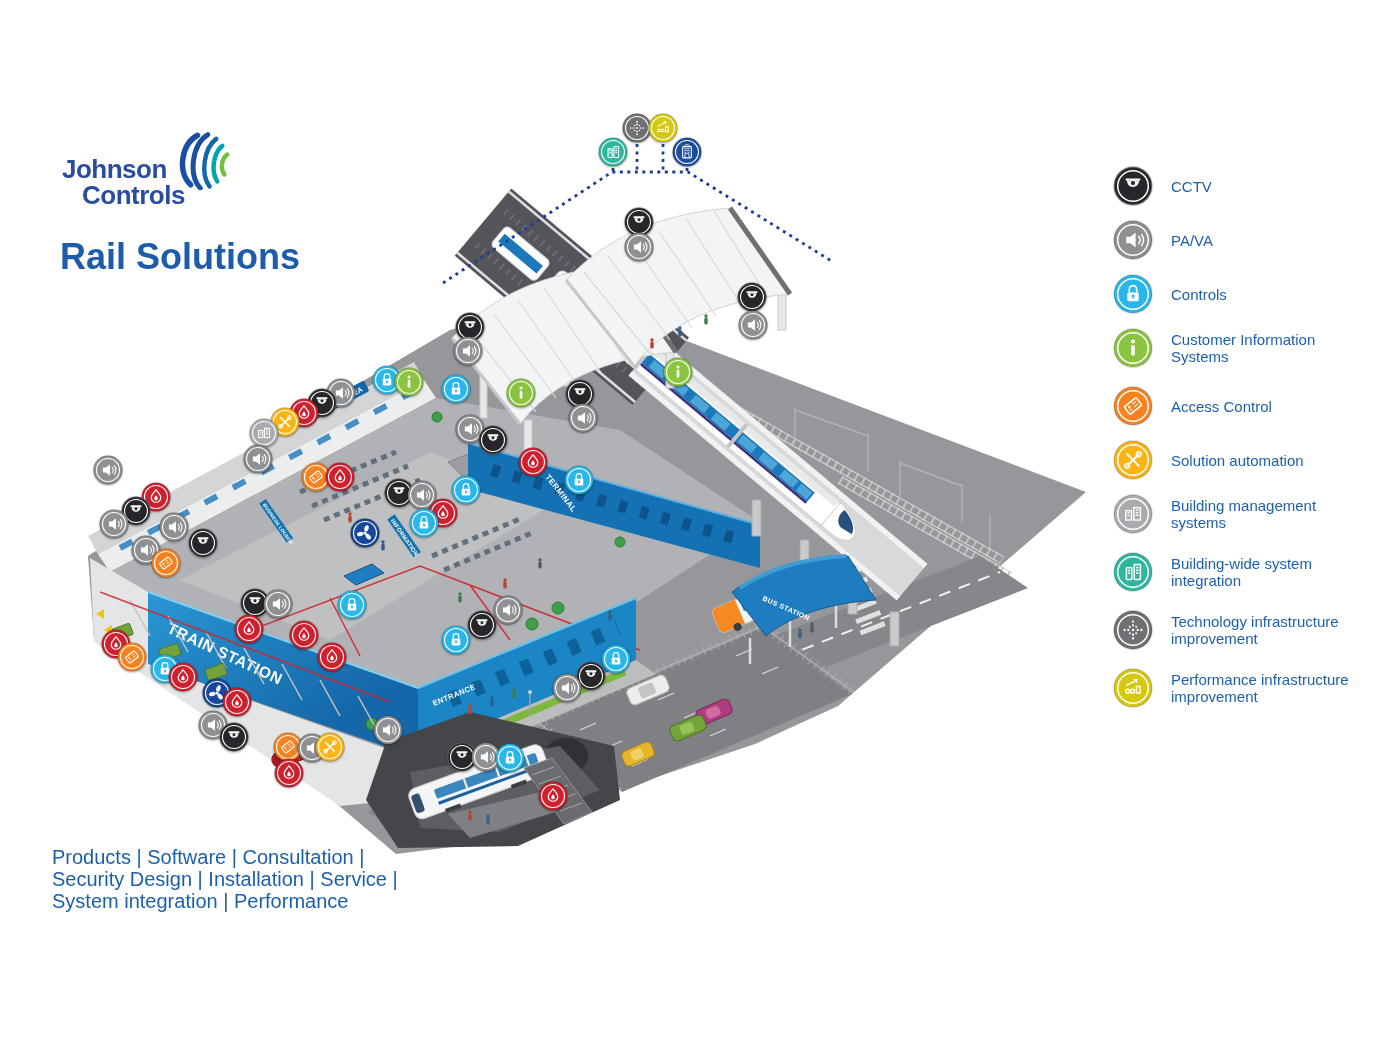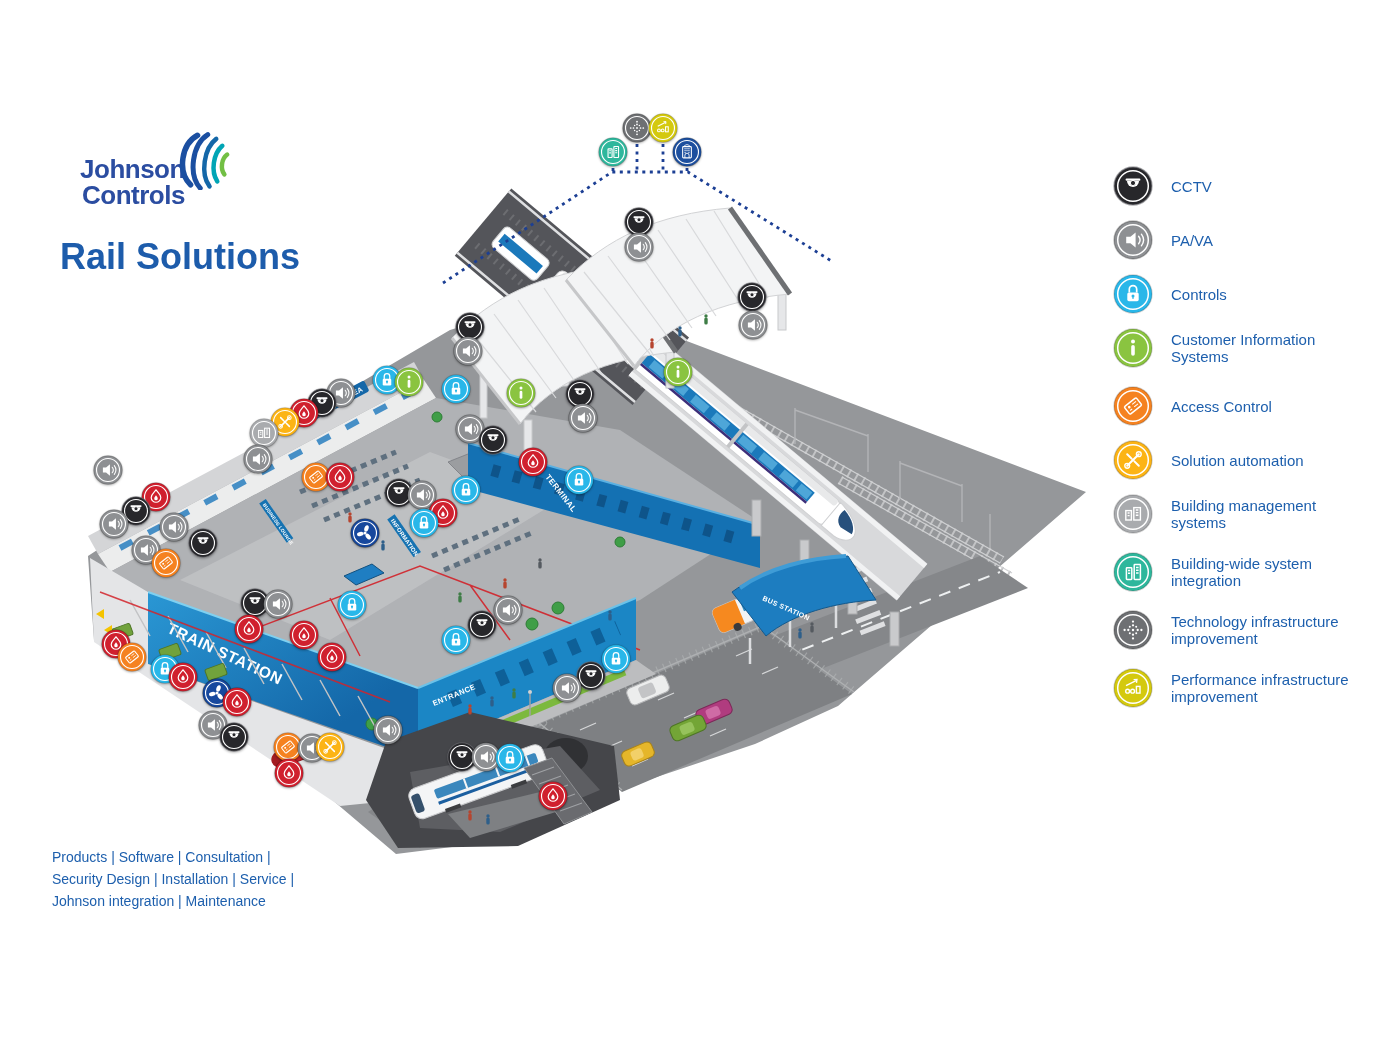--- a/index.html
+++ b/index.html
@@ -1,25 +1,25 @@
 <!DOCTYPE html>
 <html><head>
 <meta charset="utf-8">
 <style>
   html,body{margin:0;padding:0;background:#ffffff;}
   body{width:1380px;height:1037px;position:relative;overflow:hidden;
        font-family:"Liberation Sans",sans-serif;-webkit-font-smoothing:antialiased;}
   
-  .logo-block{position:absolute;left:62px;top:156px;color:#2b4da1;text-align:right;}
+  .logo-block{position:absolute;left:62px;top:156px;color:#2b4da1;}
   .logo-line1{font-size:26px;font-weight:700;letter-spacing:-0.5px;line-height:26px;}
   .logo-line2{font-size:26px;font-weight:700;letter-spacing:-0.5px;line-height:26px;margin-left:20px;}
   .logo-mark{position:absolute;left:168px;top:132px;width:66px;height:58px;}
   .page-title{position:absolute;left:60px;top:236px;font-size:36px;font-weight:700;color:#1d5cab;letter-spacing:0px;}
   
-  .services{position:absolute;left:52px;top:846px;font-size:14px;line-height:22px;color:#1d5fad;}
+  .services{position:absolute;left:52px;top:846px;font-size:20px;line-height:22px;color:#1d5fad;}
   
   .legend{position:absolute;left:1113px;top:166px;width:255px;display:flex;flex-direction:column;}
   .legend-row{display:flex;align-items:center;margin-bottom:14px;}
   .legend-row.two{margin-bottom:18px;}
   .legend-icon{width:40px;height:40px;flex:0 0 40px;}
   .legend-icon svg{width:40px;height:40px;display:block;}
   .legend-label{margin-left:18px;color:#1d5fad;font-size:15px;line-height:17px;}
   
   .scene{position:absolute;left:0;top:0;width:1380px;height:1037px;}
   .marker-layer{position:absolute;left:0;top:0;width:1380px;height:1037px;pointer-events:none;}
@@ -841,21 +841,21 @@
     <path d="M12,-24 C1,-13 1,13 12,24" stroke="#1467a8" stroke-width="4.5"></path>
     <path d="M19,-18 C11,-9 11,9 19,18" stroke="#00a5b5" stroke-width="4.5"></path>
     <path d="M25,-10 C20,-5 20,5 25,10" stroke="#72bf44" stroke-width="4.5"></path>
   </g>
 </svg>
 <div class="page-title">Rail Solutions</div>
 
 <div class="services">
   <div>Products | Software | Consultation |</div>
   <div>Security Design | Installation | Service |</div>
-  <div>Johnson integration | Maintenance</div>
+  <div>System integration | Performance</div>
 </div>
 
 <div class="legend">
     <div class="legend-row">
     <div class="legend-icon">
         <svg viewBox="0 0 40 40" style="--c: #27272b;">
           <use href="#sym-cctv"></use>
         </svg>
       </div>
     <div class="legend-label">

